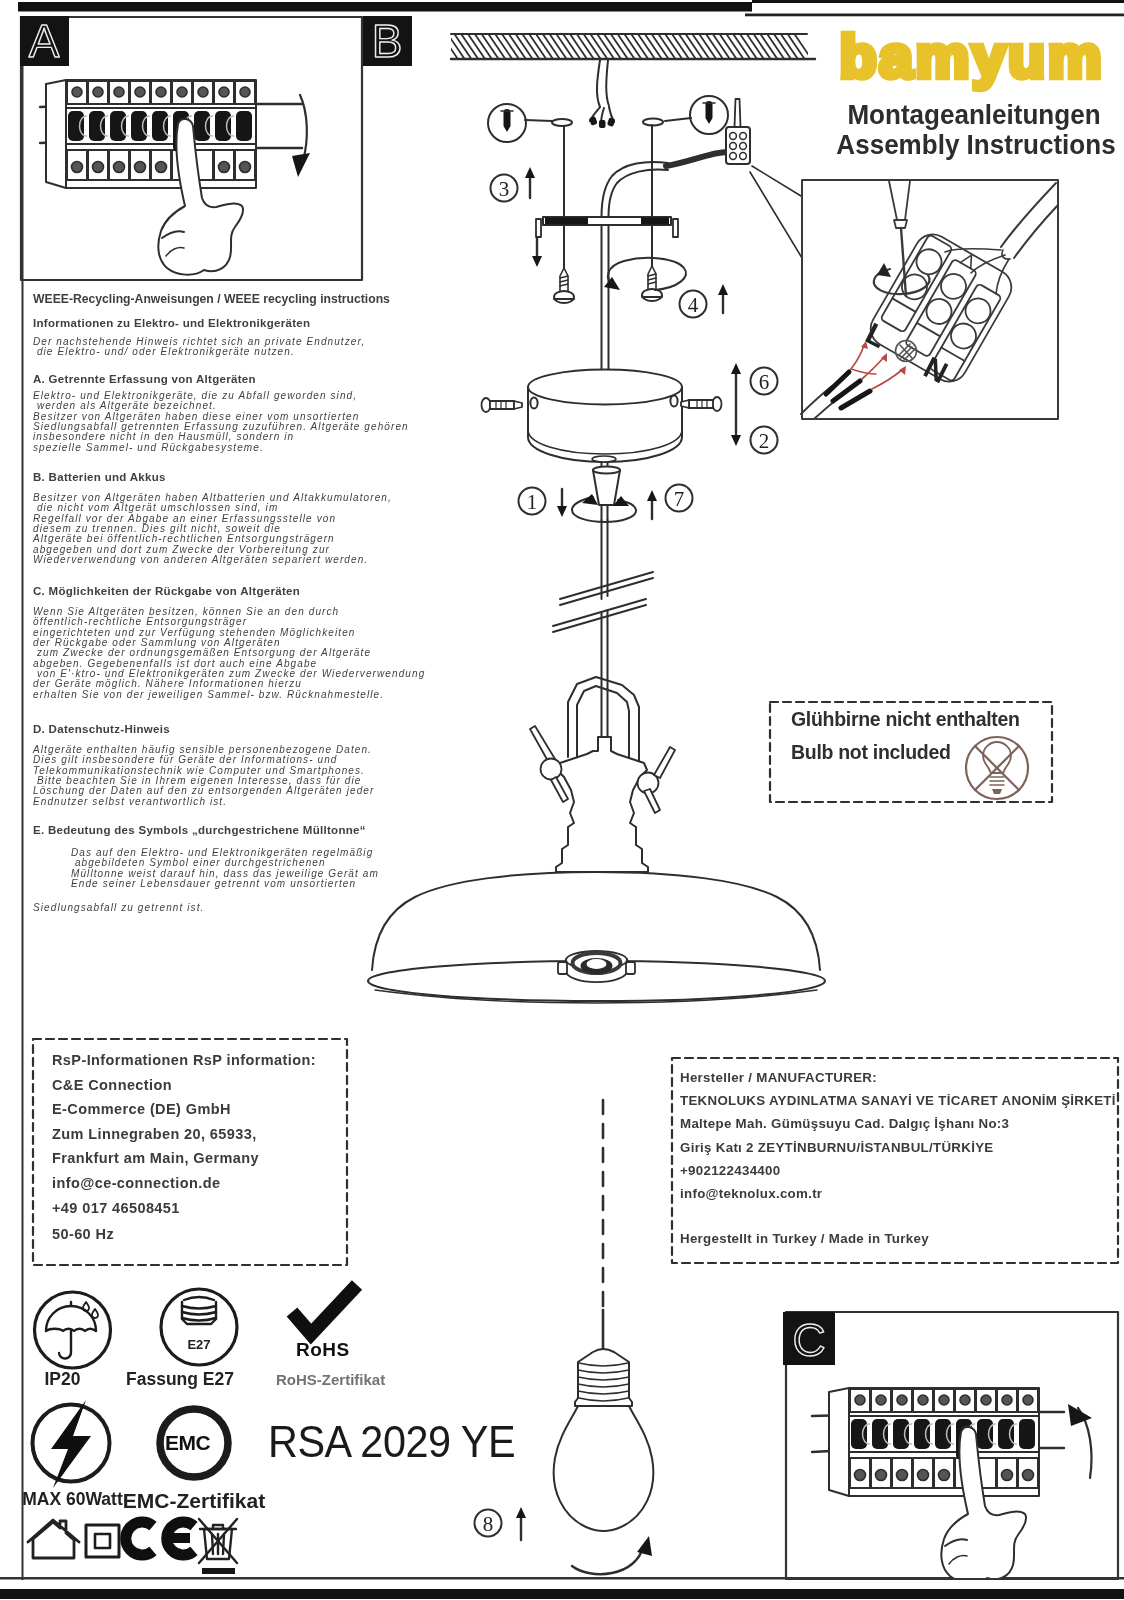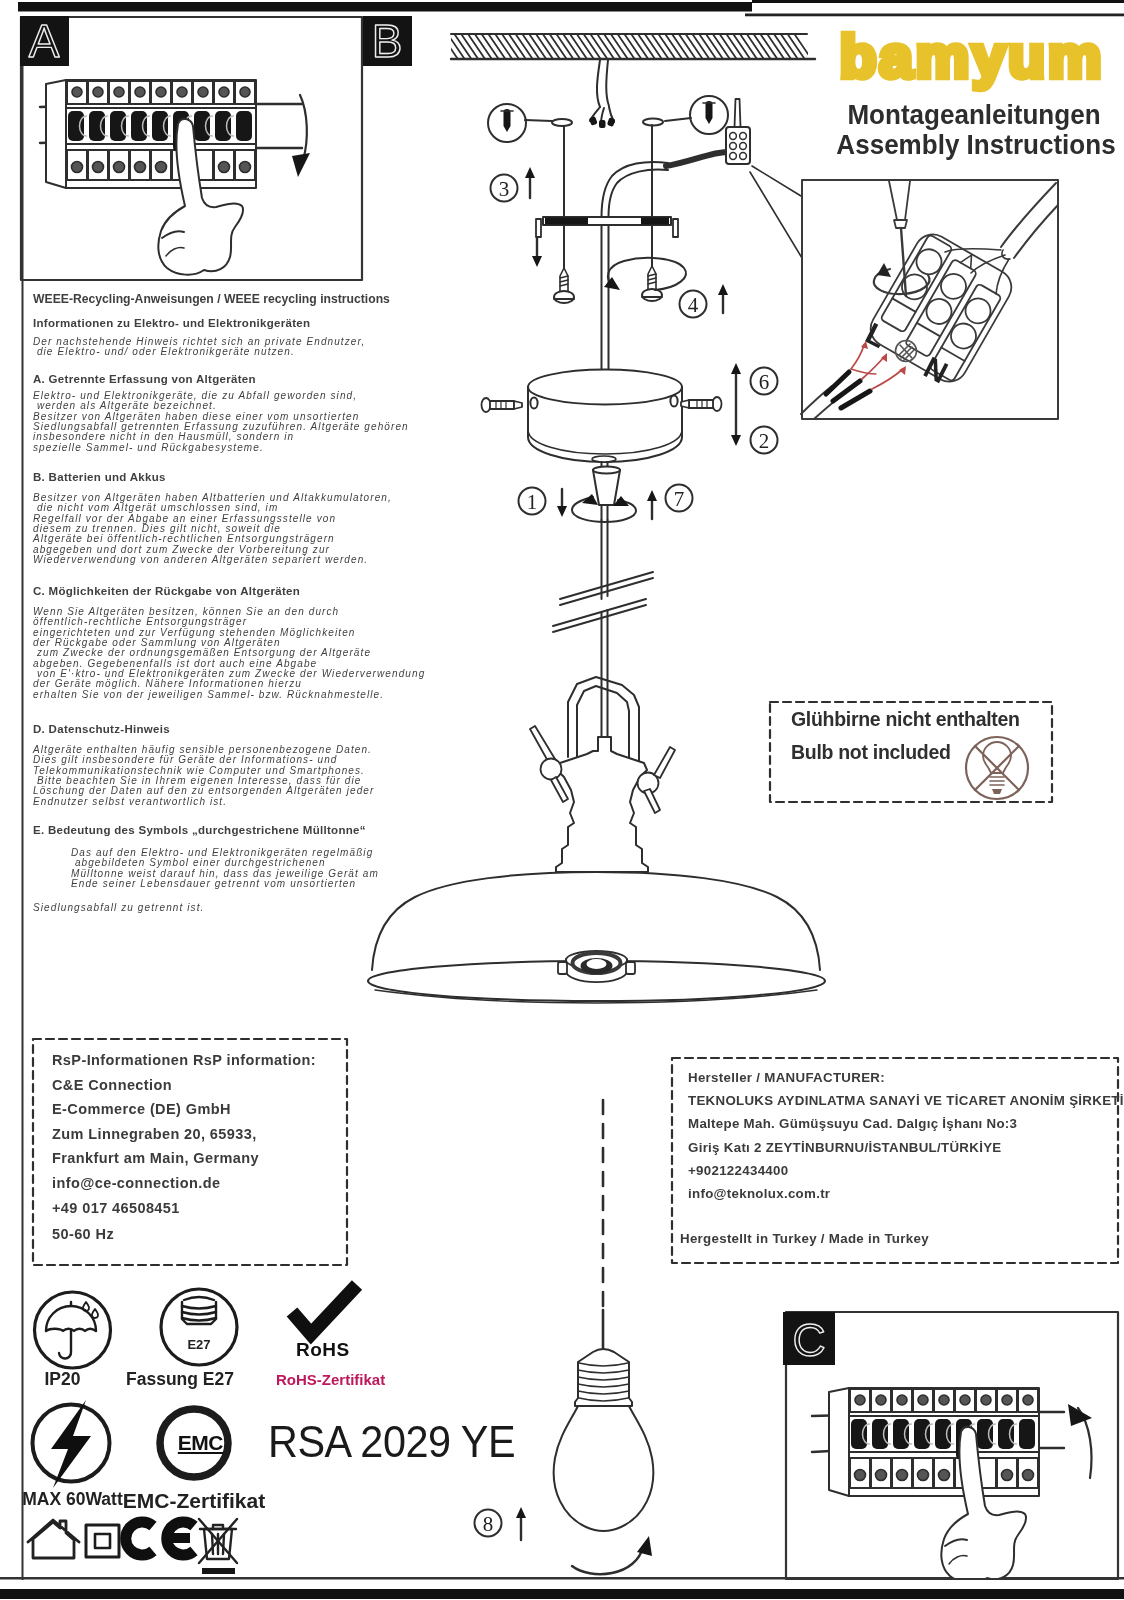--- a/index.html
+++ b/index.html
@@ -546,26 +546,26 @@
 <div class="abs lg lgp" style="top:903px;">Siedlungsabfall zu getrennt ist.</div>
 
 <div class="txt b" style="left:791px;top:708px;font-size:19.5px;letter-spacing:-0.3px;color:#2f2f2f;">Glühbirne nicht enthalten</div>
 <div class="txt b" style="left:791px;top:741px;font-size:19.5px;letter-spacing:-0.3px;color:#2f2f2f;">Bulb not included</div>
 
 <div class="abs b" style="left:52px;top:1048px;font-size:14.5px;letter-spacing:0.4px;line-height:24.6px;color:#3b3b3b;white-space:nowrap;">
 RsP-Informationen RsP information:<br>C&amp;E Connection<br>E-Commerce (DE) GmbH<br>Zum Linnegraben 20, 65933,<br>Frankfurt am Main, Germany<br>info@ce-connection.de<br>+49 017 46508451
 </div>
 <div class="txt b" style="left:52px;top:1226px;font-size:14.5px;letter-spacing:0.4px;color:#3b3b3b;">50-60 Hz</div>
 
-<div class="abs b" style="left:680px;top:1066px;font-size:13.3px;letter-spacing:0.3px;line-height:23.2px;color:#3b3b3b;white-space:nowrap;margin-left:8px;">
+<div class="abs b" style="left:680px;top:1066px;font-size:13.3px;letter-spacing:0.3px;line-height:23.2px;color:#3b3b3b;white-space:nowrap;">
 Hersteller / MANUFACTURER:<br>TEKNOLUKS AYDINLATMA SANAYİ VE TİCARET ANONİM ŞİRKETİ<br>Maltepe Mah. Gümüşsuyu Cad. Dalgıç İşhanı No:3<br>Giriş Katı 2 ZEYTİNBURNU/İSTANBUL/TÜRKİYE<br>+902122434400<br>info@teknolux.com.tr
 </div>
 <div class="txt b" style="left:680px;top:1231px;font-size:13.3px;letter-spacing:0.3px;color:#3b3b3b;">Hergestellt in Turkey / Made in Turkey</div>
 
 <div class="txt b" style="left:0px;top:1369px;width:125px;text-align:center;font-size:17.5px;color:#222;">IP20</div>
 <div class="txt b" style="left:126px;top:1369px;width:146px;text-align:left;font-size:17.5px;color:#222;">Fassung E27</div>
 <div class="txt" style="left:184px;top:1337px;width:30px;text-align:center;font-size:13px;font-weight:bold;color:#222;position:absolute;">E27</div>
 <div class="txt b" style="left:296px;top:1339px;font-size:19px;color:#111;letter-spacing:0.5px;">RoHS</div>
-<div class="txt b" style="left:276px;top:1371px;font-size:15px;color:#be185d;text-align:right;">RoHS-Zertifikat</div>
+<div class="txt b" style="left:276px;top:1371px;font-size:15px;color:#737373;text-align:right;">RoHS-Zertifikat</div>
 <div class="txt b" style="left:0px;top:1489px;width:145px;text-align:center;font-size:17.5px;color:#222;">MAX 60Watt</div>
 <div class="txt b" style="left:121px;top:1489px;width:146px;text-align:center;font-size:21px;color:#222;">EMC-Zertifikat</div>
-<div class="txt b" style="left:165px;top:1431px;width:58px;text-align:right;font-size:21px;color:#111;letter-spacing:-0.5px;text-decoration:underline;">EMC</div>
+<div class="txt b" style="left:165px;top:1431px;width:58px;text-align:left;font-size:21px;color:#111;letter-spacing:-0.5px;">EMC</div>
 <div class="txt" style="left:268px;top:1417px;font-size:44px;color:#1a1a1a;transform:scaleX(0.94);transform-origin:left;letter-spacing:-0.5px;">RSA 2029 YE</div>
 
 </body></html>

